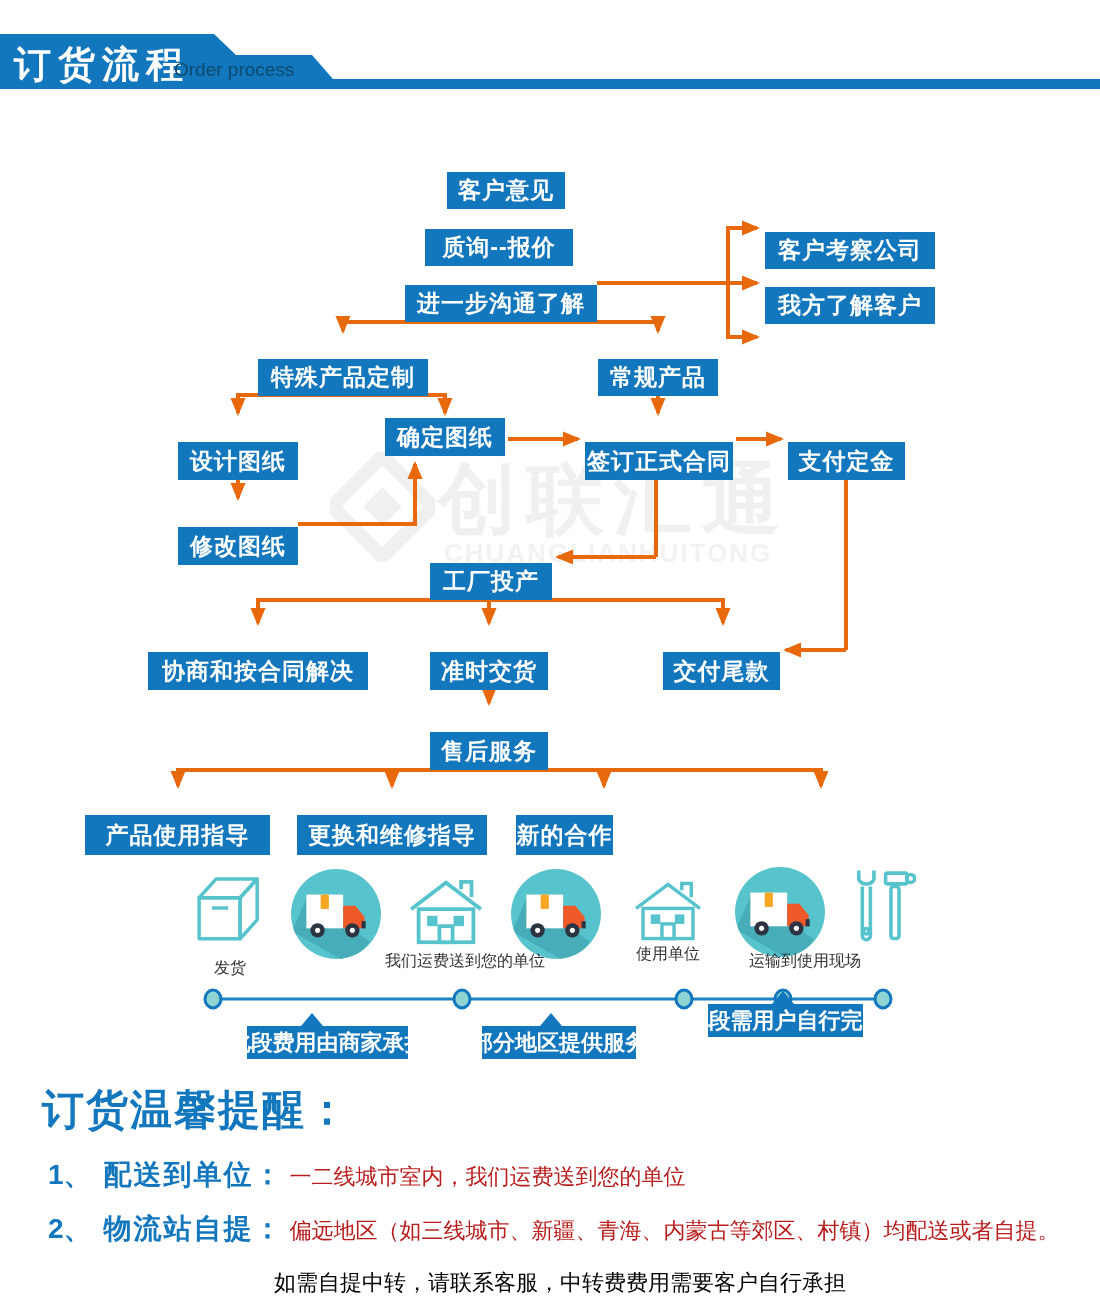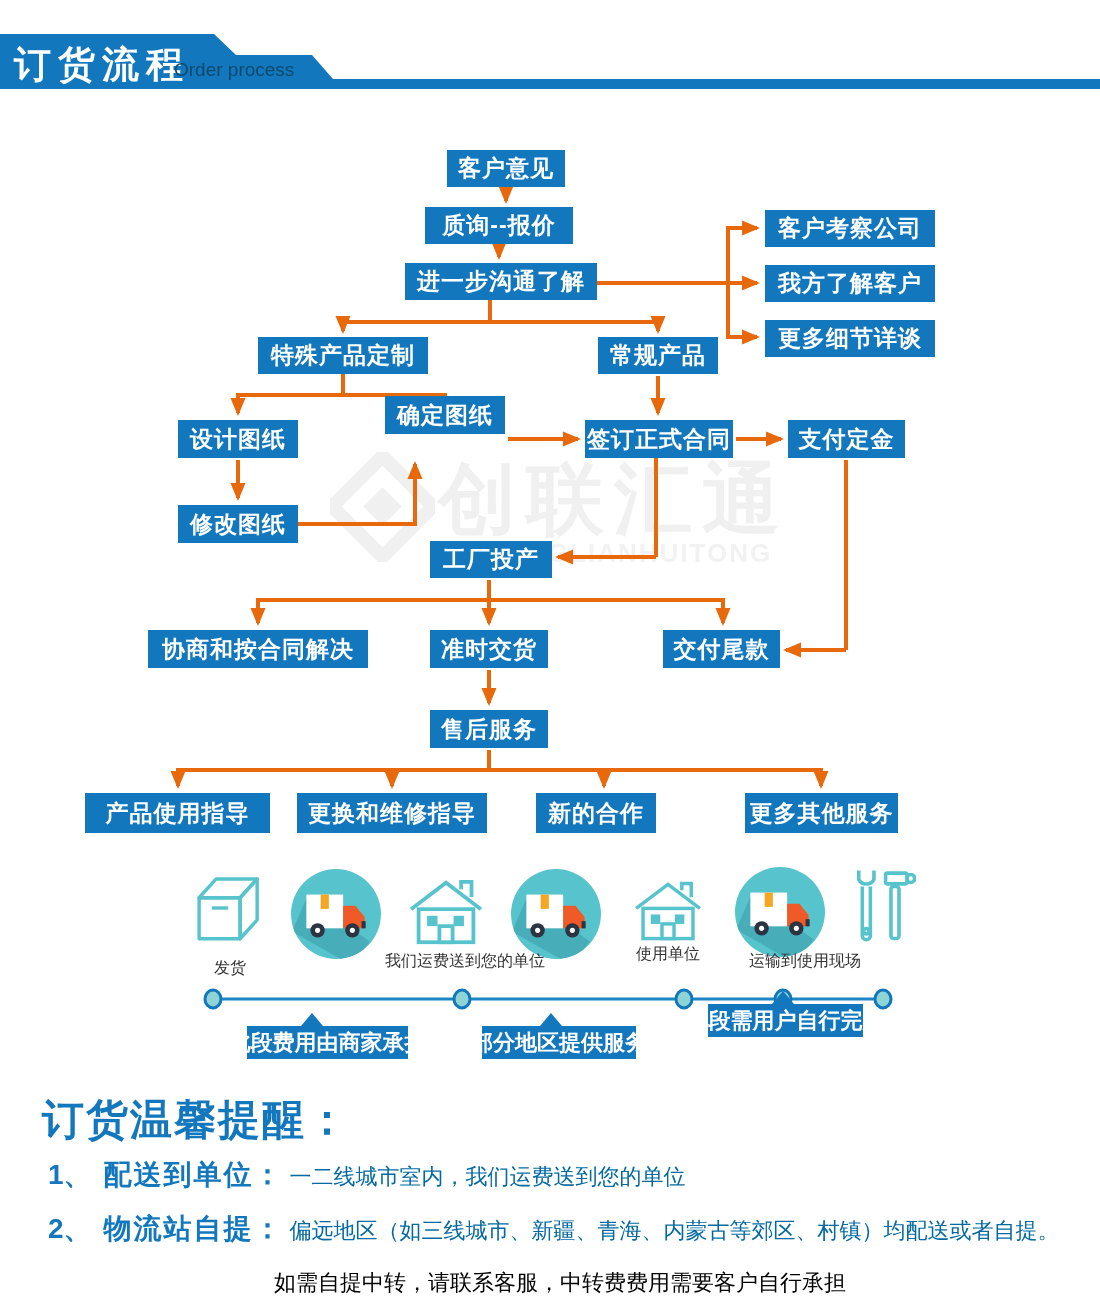--- a/index.html
+++ b/index.html
@@ -19,41 +19,41 @@
          letter-spacing:10px;color:#f0f0f0;white-space:nowrap;}
   .wm-en{position:absolute;left:444px;top:538px;font-size:26px;font-weight:bold;
          letter-spacing:2px;color:#f2f2f2;white-space:nowrap;}
 
   
   .connectors{position:absolute;left:0;top:0;z-index:1;pointer-events:none;}
 
   
   .fnode{position:absolute;background:#1377bd;color:#fff;display:flex;align-items:center;
          justify-content:center;font-weight:bold;font-size:23px;letter-spacing:1px;z-index:3;
-         white-space:nowrap;}
+         white-space:nowrap;margin-top:22px;}
 
   
   .licon{position:absolute;z-index:3;}
   .llabel{position:absolute;z-index:3;font-size:16px;color:#333;text-align:center;white-space:nowrap;}
 
   
   .tl-bubble{position:absolute;z-index:3;background:#1377bd;color:#fff;font-weight:bold;
              font-size:22px;display:flex;align-items:center;justify-content:center;
              white-space:nowrap;}
   .tl-bubble::before{content:"";position:absolute;top:-13px;border-left:11px solid transparent;
              border-right:11px solid transparent;border-bottom:13px solid #1377bd;}
   .tl-b1::before{left:54px;} .tl-b2::before{left:58px;} .tl-b3::before{left:64px;}
 
   
   .rem-title{position:absolute;left:42px;top:1082px;z-index:3;color:#1377bd;font-size:42px;
-             font-weight:bold;letter-spacing:2px;margin-top:10px;}
+             font-weight:bold;letter-spacing:2px;}
   .rem-row{position:absolute;z-index:3;white-space:nowrap;}
   .rem-num{color:#1377bd;font-size:28px;font-weight:bold;margin-right:12px;}
   .rem-label{color:#1377bd;font-size:28px;font-weight:bold;letter-spacing:2px;margin-right:6px;}
-  .rem-text{color:#0369a1;font-size:22px;}
+  .rem-text{color:#b91c1c;font-size:22px;}
   .rem-note{position:absolute;left:274px;top:1268px;z-index:3;color:#000;font-size:22px;white-space:nowrap;}
 </style>
 </head>
 <body>
 
 <div id="page">
 
   <svg width="0" height="0" style="position:absolute">
     <defs>
       <symbol id="icon-box" viewBox="0 0 82 84">
@@ -177,37 +177,35 @@
       <ellipse cx="783" cy="999" rx="8" ry="9"></ellipse>
       <ellipse cx="883" cy="999" rx="8" ry="9"></ellipse>
     </g>
   </svg>
 
   <div class="fnode" style="left:447px;top:150px;width:118px;height:37px">客户意见</div>
   <div class="fnode" style="left:425px;top:207px;width:148px;height:37px">质询--报价</div>
   <div class="fnode" style="left:405px;top:263px;width:192px;height:37px">进一步沟通了解</div>
   <div class="fnode" style="left:765px;top:210px;width:170px;height:37px">客户考察公司</div>
   <div class="fnode" style="left:765px;top:265px;width:170px;height:37px">我方了解客户</div>
-  <div class="fnode" style="left:765px;top:320px;width:170px;height:37px">更多细节详谈</div>
   <div class="fnode" style="left:258px;top:337px;width:170px;height:37px">特殊产品定制</div>
   <div class="fnode" style="left:598px;top:337px;width:120px;height:37px">常规产品</div>
   <div class="fnode" style="left:178px;top:420px;width:120px;height:38px">设计图纸</div>
   <div class="fnode" style="left:385px;top:396px;width:120px;height:38px">确定图纸</div>
   <div class="fnode" style="left:585px;top:420px;width:148px;height:38px">签订正式合同</div>
   <div class="fnode" style="left:788px;top:420px;width:117px;height:38px">支付定金</div>
   <div class="fnode" style="left:178px;top:505px;width:120px;height:38px">修改图纸</div>
   <div class="fnode" style="left:430px;top:541px;width:122px;height:37px">工厂投产</div>
   <div class="fnode" style="left:148px;top:630px;width:220px;height:38px">协商和按合同解决</div>
   <div class="fnode" style="left:430px;top:630px;width:118px;height:38px">准时交货</div>
   <div class="fnode" style="left:663px;top:630px;width:117px;height:38px">交付尾款</div>
   <div class="fnode" style="left:430px;top:710px;width:118px;height:38px">售后服务</div>
   <div class="fnode" style="left:297px;top:793px;width:190px;height:40px">更换和维修指导</div>
   <div class="fnode" style="left:85px;top:793px;width:185px;height:40px">产品使用指导</div>
-  <div class="fnode" style="left:536px;top:793px;width:120px;height:40px">新的合作</div>
-  <div class="fnode" style="left:745px;top:793px;width:153px;height:40px">更多其他服务</div>
+  <div class="fnode" style="left:516px;top:793px;width:97px;height:40px">新的合作</div>
 
   <svg class="licon" style="left:194px;top:870px" width="70" height="76">
       <use href="#icon-box"></use>
     </svg>
   <svg class="licon" style="left:290px;top:868px" width="92" height="92">
       <use href="#icon-truck"></use>
     </svg>
   <svg class="licon" style="left:407px;top:878px" width="78" height="68">
       <use href="#icon-house"></use>
     </svg>

